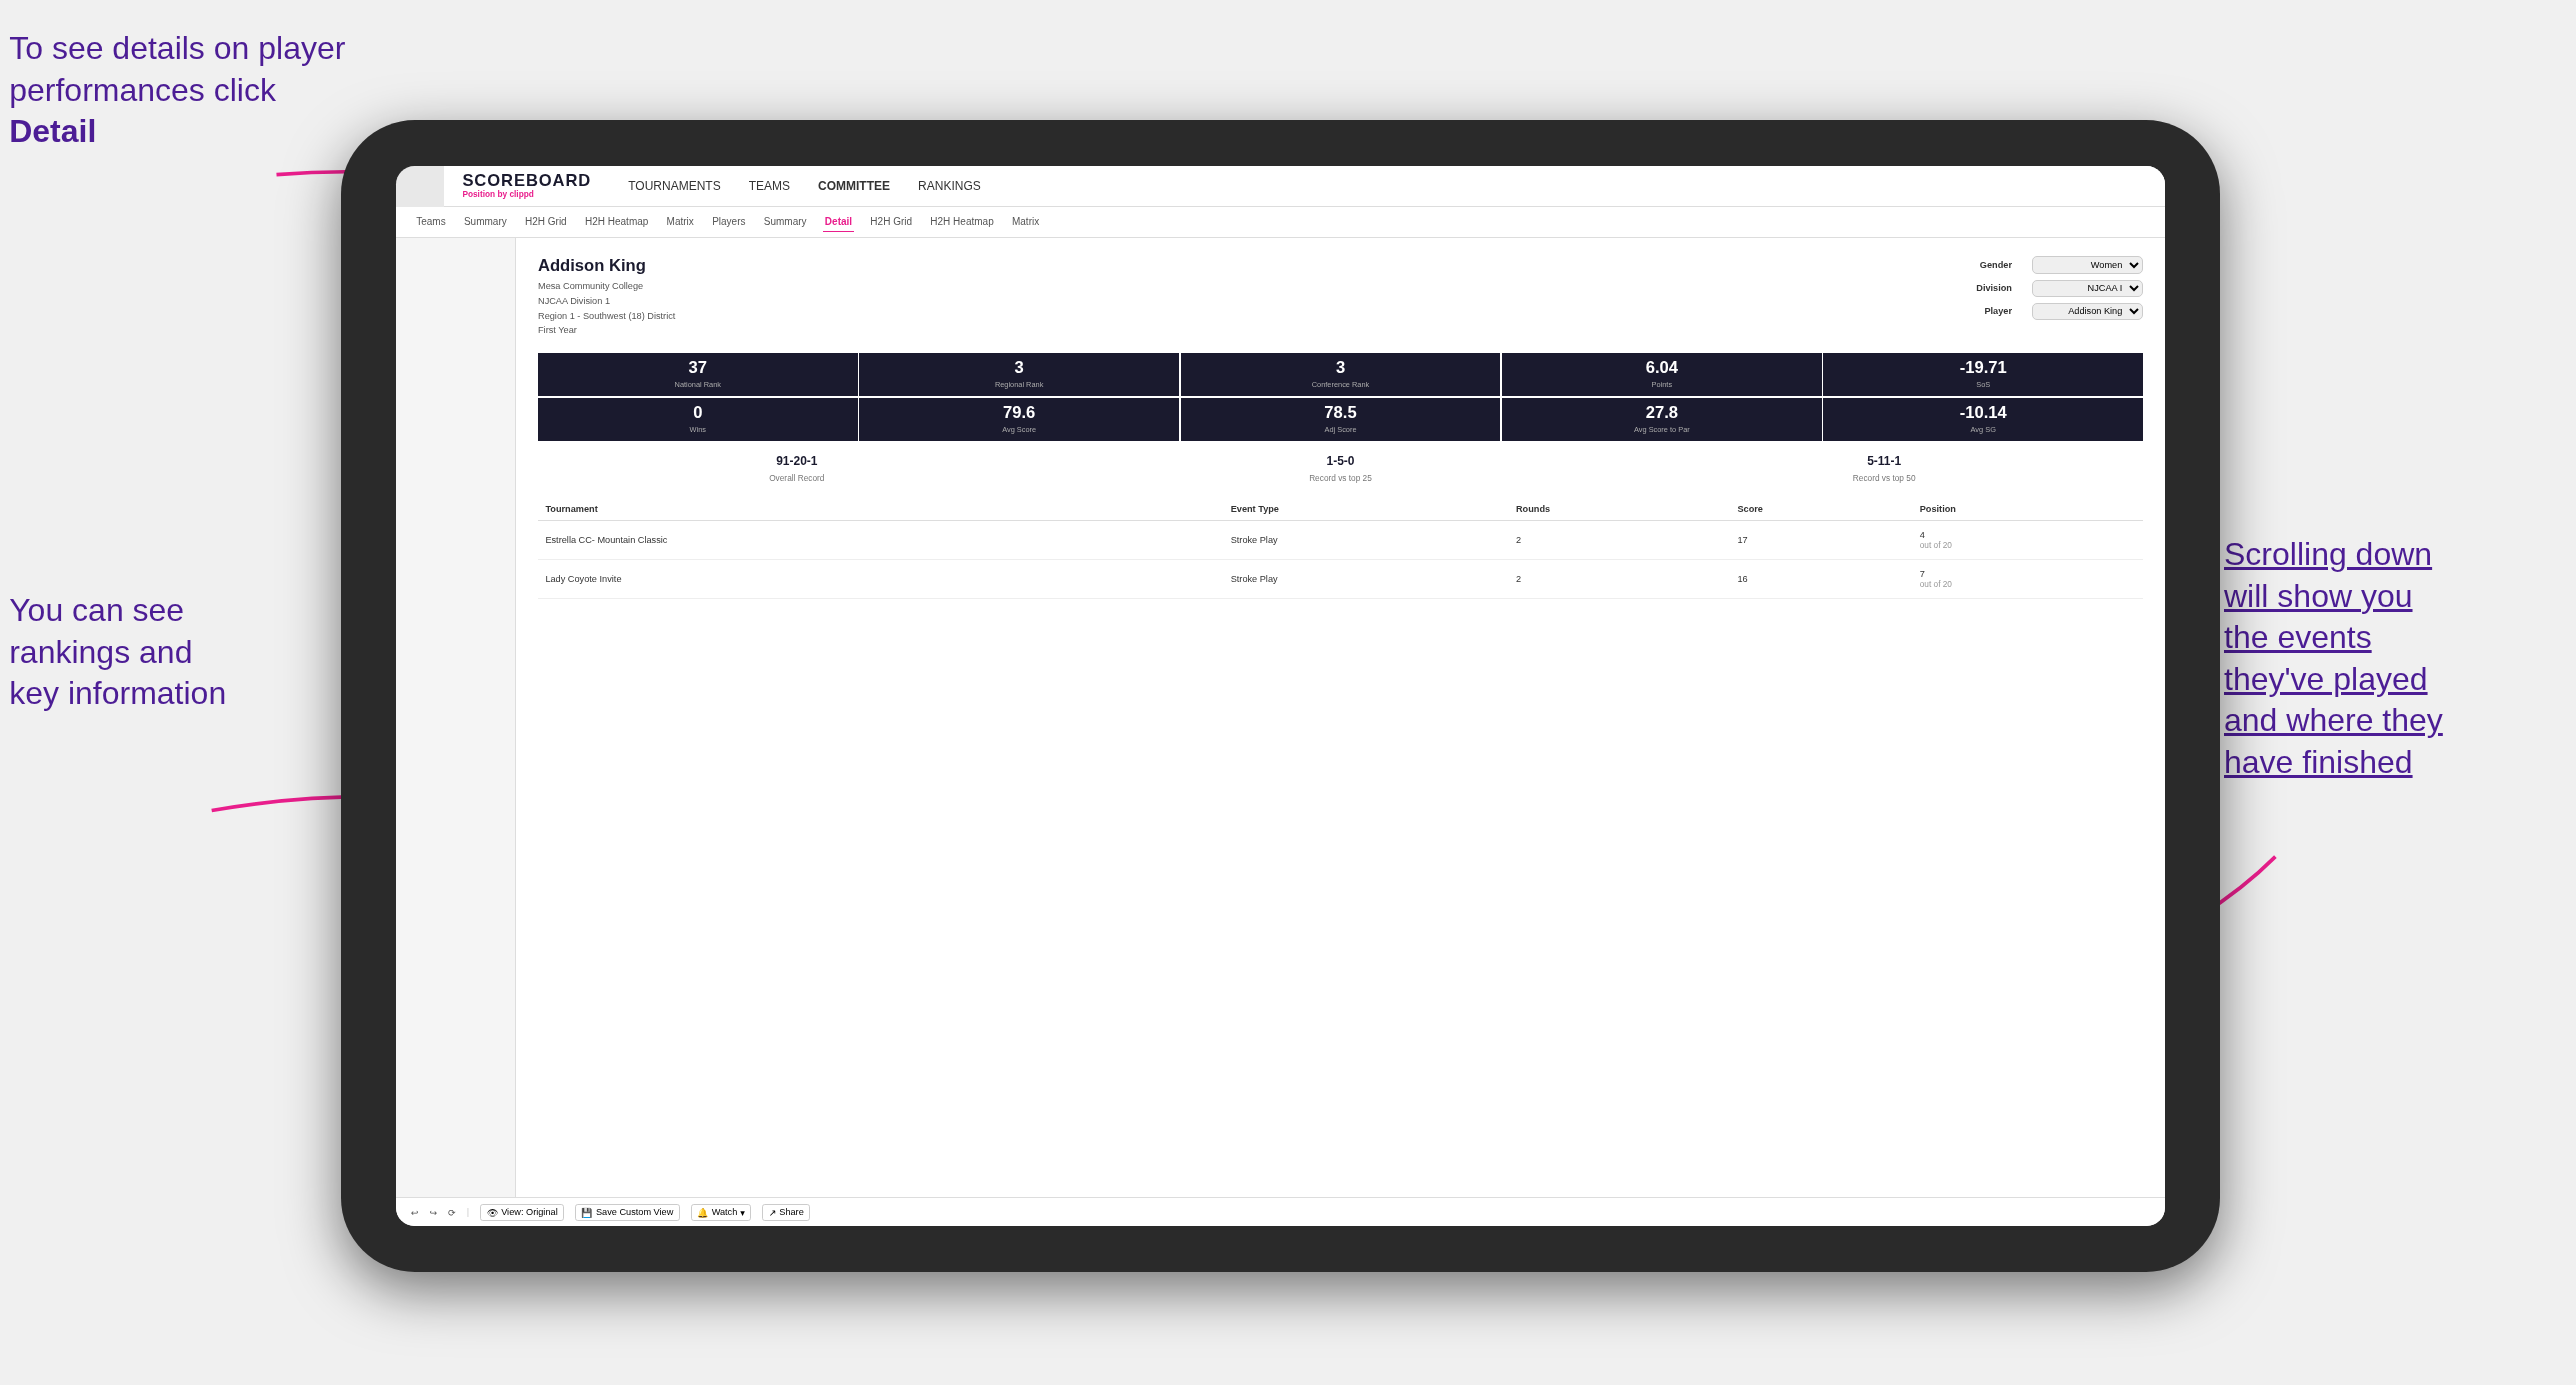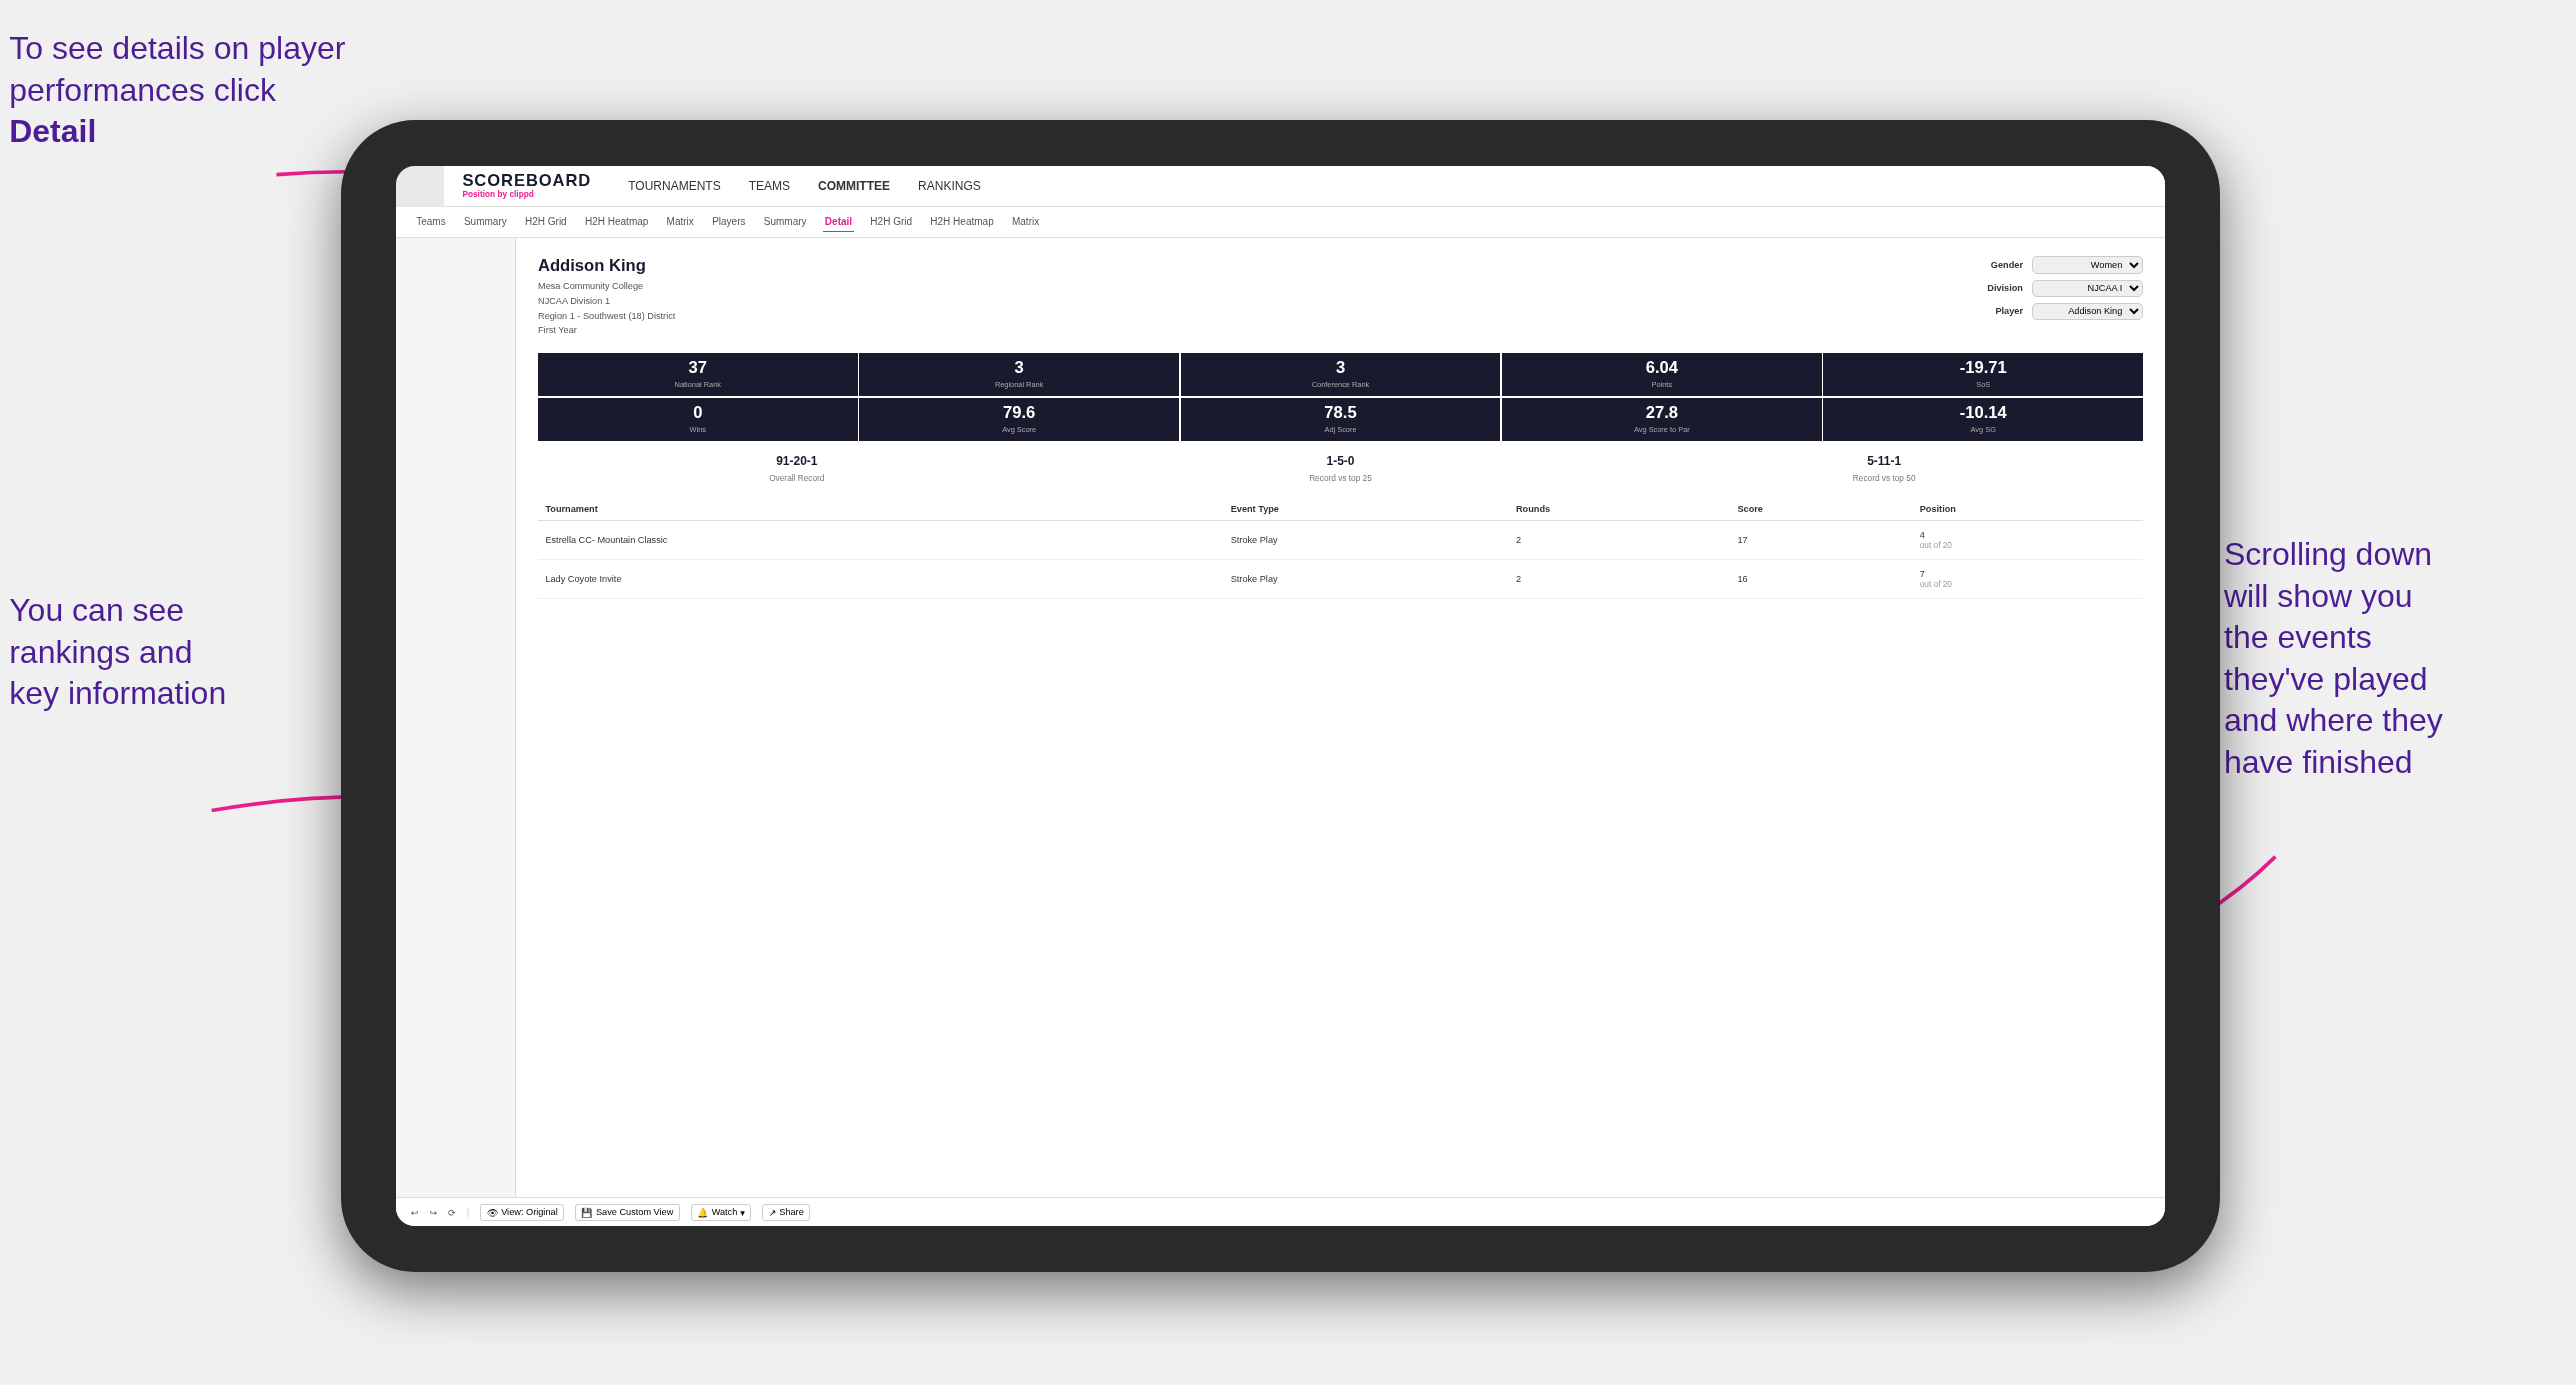--- a/index.html
+++ b/index.html
@@ -28,20 +28,21 @@
     }
     .annotation-bottom-left {
       top: 590px;
       left: 9.2px;
       width: 332px;
     }
     .annotation-right {
       top: 534px;
       right: 2px;
       width: 350px;
+      text-decoration: underline;
     }
 
     
     .tablet-frame {
       position: absolute;
       top: 120px;
       left: 341px;
       width: 1879px;
       height: 1152px;
       background: #2a2a2a;
@@ -159,21 +160,21 @@
     }
     .player-controls {
       display: flex;
       flex-direction: column;
       gap: 5.5px;
       align-items: flex-end;
     }
     .control-row {
       display: flex;
       align-items: center;
-      gap: 9px;
+      gap: 20px;
       font-size: 9.2px;
       color: #333;
     }
     .control-row label {
       font-weight: 600;
       width: 46px;
       text-align: right;
     }
     .control-row select {
       font-size: 9.2px;

